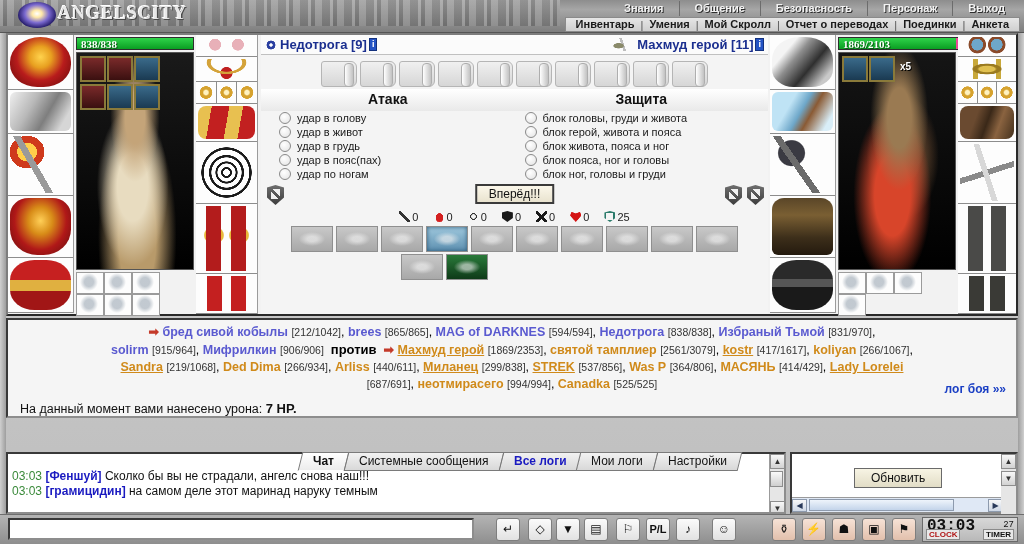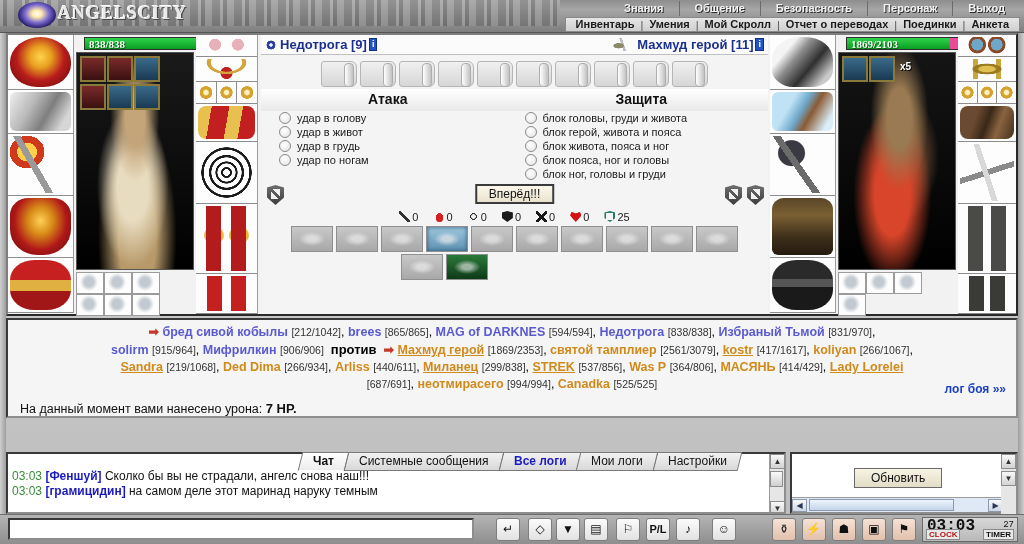--- a/index.html
+++ b/index.html
@@ -119,21 +119,20 @@
   .art-gaunt-brown { background: linear-gradient(110deg, #6a4a30 0 30%, #3a2818 50%, #8a6340 70%, #43301c 100%); border-radius: 8px; }
   .art-sword-dagger { background: linear-gradient(72deg, rgba(0,0,0,0) 0 44%, #d8d8d8 44% 52%, rgba(0,0,0,0) 52%), linear-gradient(162deg, rgba(0,0,0,0) 0 46%, #8a8a8a 46% 54%, rgba(0,0,0,0) 54%); }
   .art-legs-dark { background: linear-gradient(90deg, rgba(0,0,0,0) 0 14%, #4a4a48 14% 42%, rgba(0,0,0,0) 42% 58%, #4a4a48 58% 86%, rgba(0,0,0,0) 86%), radial-gradient(ellipse at 30% 30%, #e8e8e8 0 10%, rgba(0,0,0,0) 12%); }
   .art-boots-dark { background: linear-gradient(90deg, rgba(0,0,0,0) 0 16%, #3a3a36 16% 44%, rgba(0,0,0,0) 44% 56%, #3a3a36 56% 84%, rgba(0,0,0,0) 84%); }
 
   
   .hpbar {
     position: absolute; height: 13px;
     background: #ec4899; border: 1px solid #2e2e2e;
     overflow: hidden;
-    margin-left: 8px;
   }
   .hpbar .fill { position: absolute; left: 0; top: 0; bottom: 0; background: linear-gradient(#2fd34a, #0a9e22); }
   .hpbar .txt {
     position: absolute; left: 4px; top: -1px;
     color: #fff; font-size: 11px; font-weight: bold;
     font-family: "Liberation Serif", serif;
     text-shadow: 1px 1px 0 #0a5c14;
     line-height: 14px;
   }
 
@@ -510,20 +509,24 @@
           <div class="opt">
                 <span class="radio"></span>
                 <span>удар в живот</span>
               </div>
           <div class="opt">
                 <span class="radio"></span>
                 <span>удар в грудь</span>
               </div>
           <div class="opt">
                 <span class="radio"></span>
+                <span>удар в пояс(пах)</span>
+              </div>
+          <div class="opt">
+                <span class="radio"></span>
                 <span>удар по ногам</span>
               </div>
         </div>
         <div class="adcol def">
           <div class="adhead">Защита</div>
           <div class="opt">
                 <span class="radio"></span>
                 <span>блок головы, груди и живота</span>
               </div>
           <div class="opt">
@@ -615,21 +618,21 @@
             <div class="itm art-axe-dark"></div>
           </div>
       <div class="eqslot" style="height:62px;">
             <div class="itm art-cloak-brown"></div>
           </div>
       <div class="eqslot" style="height:55px;">
             <div class="itm art-belt-dark"></div>
           </div>
     </div>
 
-    <div class="hpbar" style="left:830px;top:2px;width:118px;">
+    <div class="hpbar" style="left:830px;top:2px;width:133px;">
       <div class="fill" style="width:89%"></div>
       <div class="txt">1869/2103</div>
     </div>
     <div class="portrait pright" style="left:830px;top:17px;width:118px;height:218px;"></div>
     <div class="minislots" style="left:834px;top:21px;">
       <div class="minislot b"></div>
       <div class="minislot b"></div>
     </div>
     <div class="x5" style="left:892px;top:26px;">x5</div>
     <div class="effslots" style="left:830px;top:237px;">

